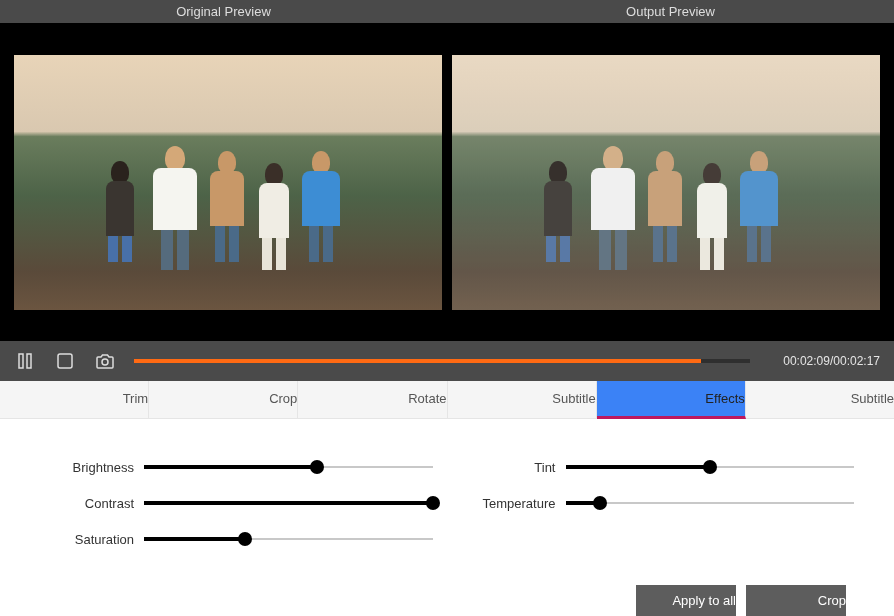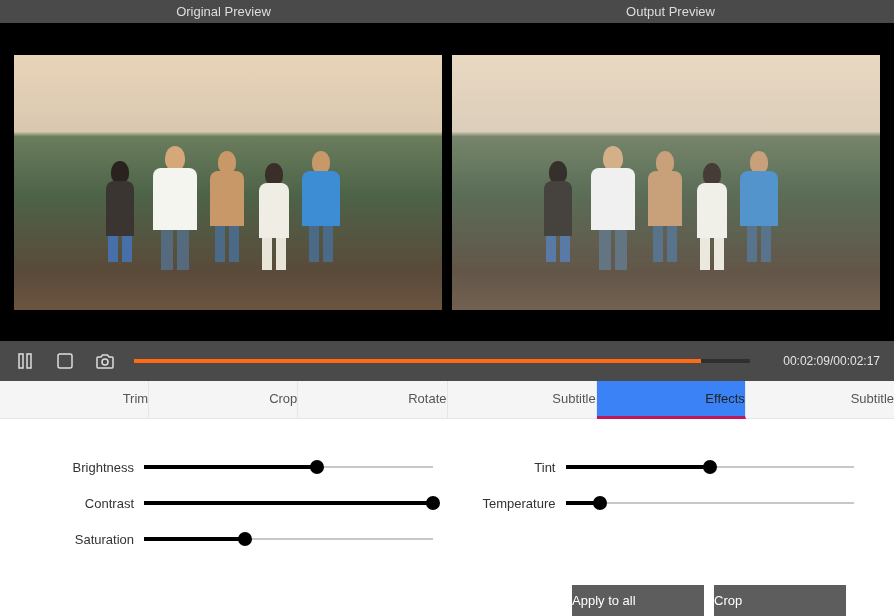--- a/index.html
+++ b/index.html
@@ -34,21 +34,21 @@
 .col { flex: 1; }
 .slider-row { display: flex; align-items: center; margin-bottom: 20px; }
 .slider-label { width: 104px; text-align: right; padding-right: 10px; color: #333; font-size: 13px; }
 .slider { flex: 1; height: 16px; position: relative; cursor: pointer; }
 .track { position: absolute; top: 50%; left: 0; right: 0; height: 2px; background: #c8c8c8; transform: translateY(-50%); }
 .trackfill { position: absolute; top: 50%; left: 0; height: 4px; background: #000; transform: translateY(-50%); }
 .thumb { position: absolute; top: 50%; width: 14px; height: 14px; background: #000; border-radius: 50%; transform: translate(-50%, -50%); }
 .checkbox-row { display: flex; align-items: center; margin-left: 114px; gap: 8px; }
 .cb { width: 14px; height: 14px; border: 1px solid #888; background: #fff; cursor: pointer; }
 .footer { display: flex; justify-content: flex-end; gap: 10px; padding-right: 8px; margin-top: 18px; }
-.btn { background: #5d5d5d; color: #fff; border: none; padding: 8px 0; width: 132px; font-size: 13px; cursor: pointer; text-align: left; }
+.btn { background: #5d5d5d; color: #fff; border: none; padding: 8px 0; width: 100px; font-size: 13px; cursor: pointer; text-align: right; }
 </style>
 </head>
 <body>
 
 <div class="header">
   <div>Original Preview</div>
   <div>Output Preview</div>
 </div>
 
 <div class="previews">

